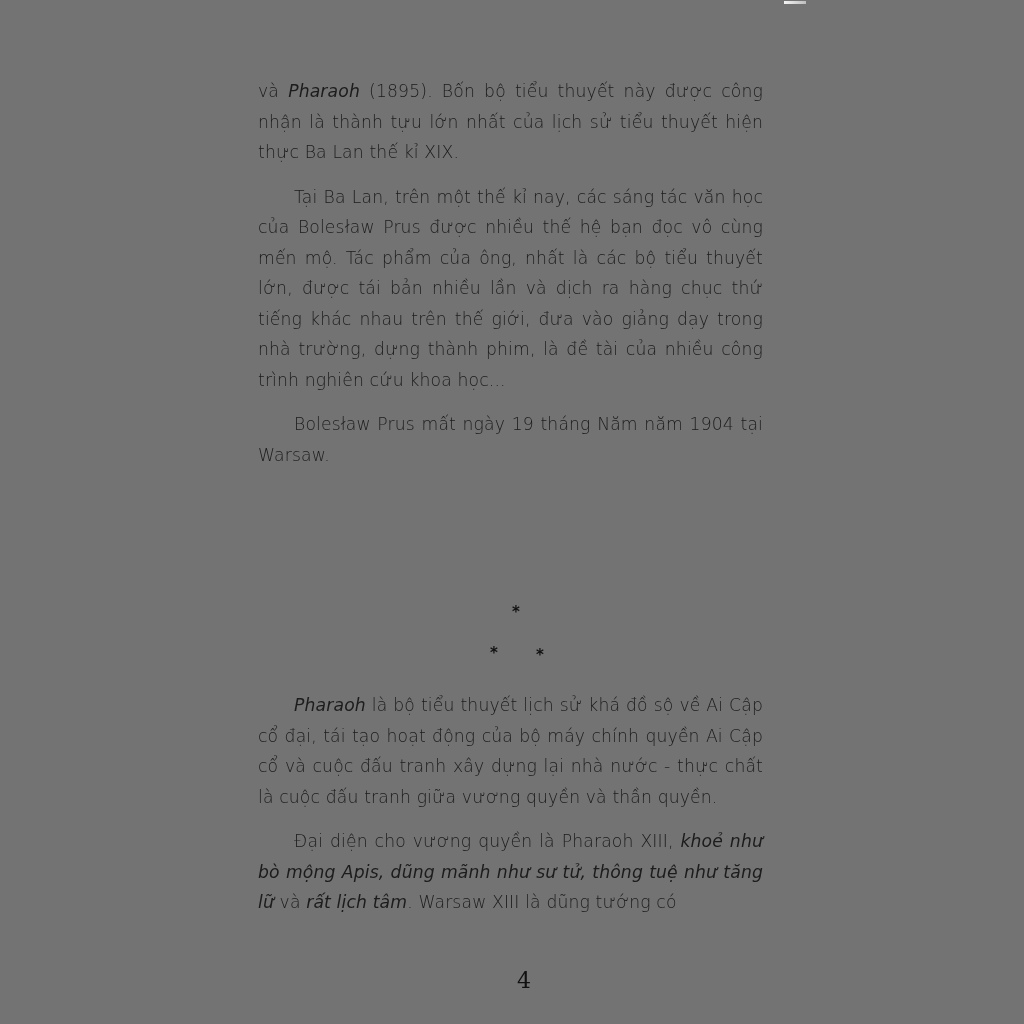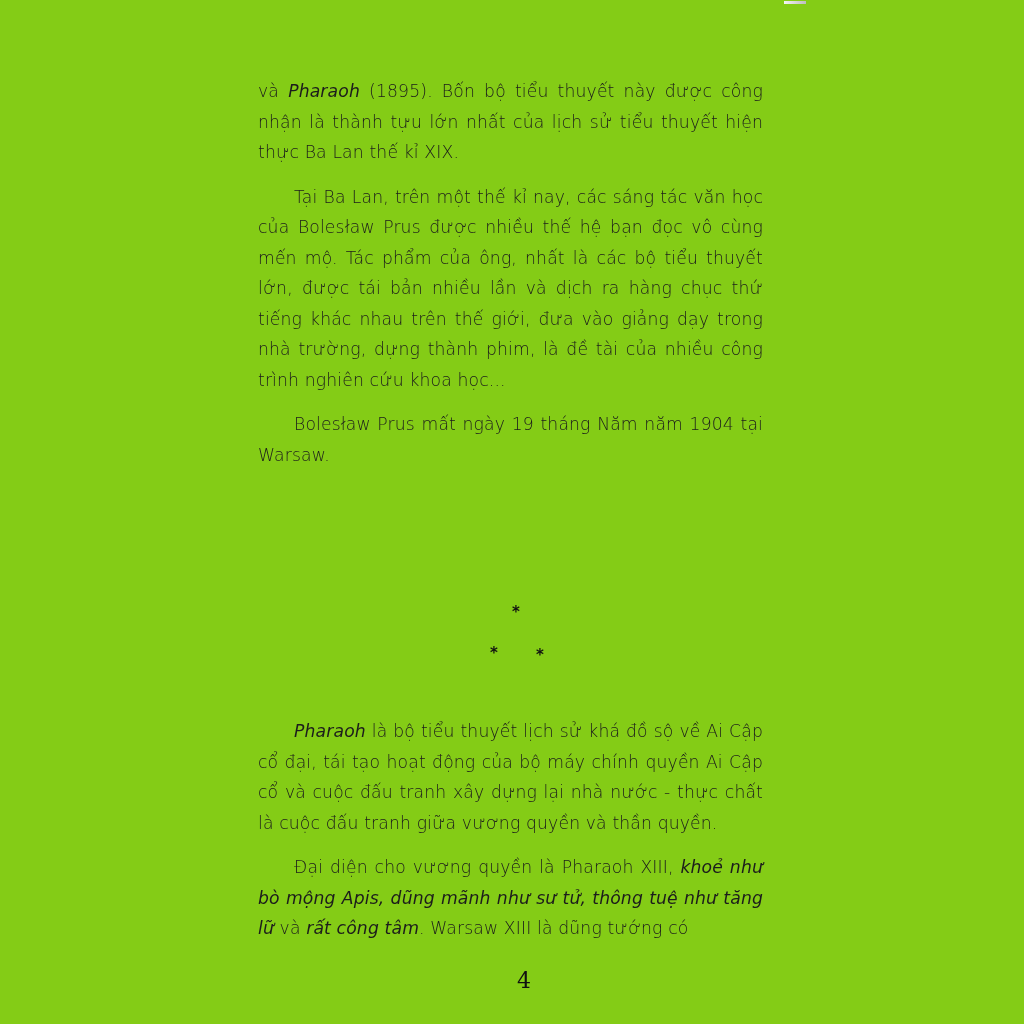--- a/index.html
+++ b/index.html
@@ -7,21 +7,21 @@
       padding: 0;
       width: 1024px;
       height: 1024px;
       background: #ffffff;
       overflow: hidden;
     }
     .page {
       position: relative;
       width: 1024px;
       height: 1024px;
-      background: #84cc16;
+      background: #737373;
     }
     .scan-mark {
       position: absolute;
       left: 784px;
       top: 1px;
       width: 22px;
       height: 3px;
       background: linear-gradient(to right, #f4f4f4, #bdbdbd);
     }
     .text-block {
@@ -71,19 +71,19 @@
   <div class="text-block" style="top:76px;">
     <p><span>và </span><span class="ital">Pharaoh</span><span> (1895). Bốn bộ tiểu thuyết này được công nhận là thành tựu lớn nhất của lịch sử tiểu thuyết hiện thực Ba Lan thế kỉ XIX.</span></p>
     <p class="indent gap">Tại Ba Lan, trên một thế kỉ nay, các sáng tác văn học của Bolesław Prus được nhiều thế hệ bạn đọc vô cùng mến mộ. Tác phẩm của ông, nhất là các bộ tiểu thuyết lớn, được tái bản nhiều lần và dịch ra hàng chục thứ tiếng khác nhau trên thế giới, đưa vào giảng dạy trong nhà trường, dựng thành phim, là đề tài của nhiều công trình nghiên cứu khoa học...</p>
     <p class="indent gap">Bolesław Prus mất ngày 19 tháng Năm năm 1904 tại Warsaw.</p>
   </div>
 
   <div class="sep-star" style="left:512px; top:605px;">*</div>
   <div class="sep-star" style="left:490px; top:646px;">*</div>
   <div class="sep-star" style="left:536px; top:648px;">*</div>
 
-  <div class="text-block" style="top:716px;">
+  <div class="text-block" style="top:690px;">
     <p class="indent"><span class="ital">Pharaoh</span><span> là bộ tiểu thuyết lịch sử khá đồ sộ về Ai Cập cổ đại, tái tạo hoạt động của bộ máy chính quyền Ai Cập cổ và cuộc đấu tranh xây dựng lại nhà nước - thực chất là cuộc đấu tranh giữa vương quyền và thần quyền.</span></p>
-    <p class="indent gap"><span>Đại diện cho vương quyền là Pharaoh XIII, </span><span class="ital">khoẻ như bò mộng Apis, dũng mãnh như sư tử, thông tuệ như tăng lữ</span><span> và </span><span class="ital">rất công tâm</span><span>. Warsaw XIII là dũng tướng có</span></p>
+    <p class="indent gap"><span>Đại diện cho vương quyền là Pharaoh XIII, </span><span class="ital">khoẻ như bò mộng Apis, dũng mãnh như sư tử, thông tuệ như tăng lữ</span><span> và </span><span class="ital">rất lịch tâm</span><span>. Warsaw XIII là dũng tướng có</span></p>
   </div>
 
   <div class="page-number">4</div>
 </div>
 
 </body></html>

